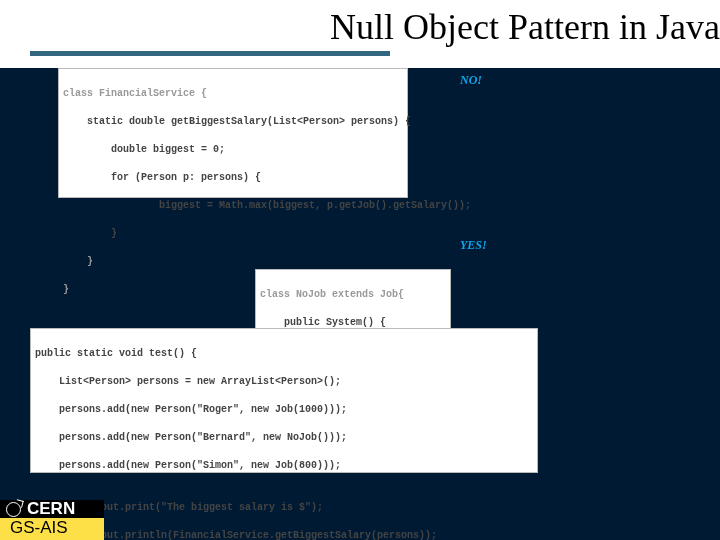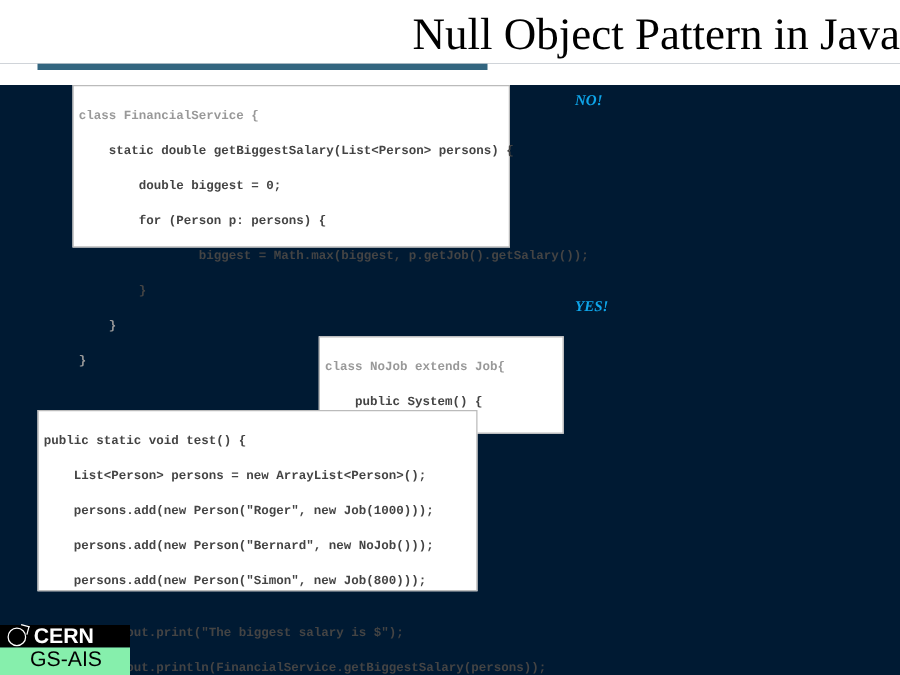--- a/index.html
+++ b/index.html
@@ -62,21 +62,21 @@
     left: 255px;
     top: 165px;
     width: 196px;
     height: 78px;
     margin-top: 36px;
   }
   .box3 {
     position: absolute;
     left: 30px;
     top: 260px;
-    width: 352px;
+    width: 508px;
     height: 145px;
   }
   .label {
     color: #0ea5e9;
     font-family: Liberation Serif, serif;
     font-style: italic;
     font-weight: bold;
     font-size: 12px;
     position: absolute;
   }
@@ -113,25 +113,25 @@
     width:6px;height:6px;border-top:1.5px solid #fff;border-right:1.5px solid #fff;
     transform:rotate(15deg);
   }
   .footer-top span {
     color: #fff;
     font-family: Arial, sans-serif;
     font-size: 17px;
     font-weight: bold;
   }
   .footer-bottom {
-    background: #86efac;
+    background: #fde047;
     color: #000;
     font-family: Arial, sans-serif;
     font-size: 17px;
-    padding: 0px 12px 2px 24px;
+    padding: 0px 12px 2px 10px;
     width: 104px;
   }
 </style>
 </head>
 <body>
 
 <div class="title">Null Object Pattern in Java</div>
 <div class="title-line-wrap">
   <div class="title-line"></div>
 </div>

